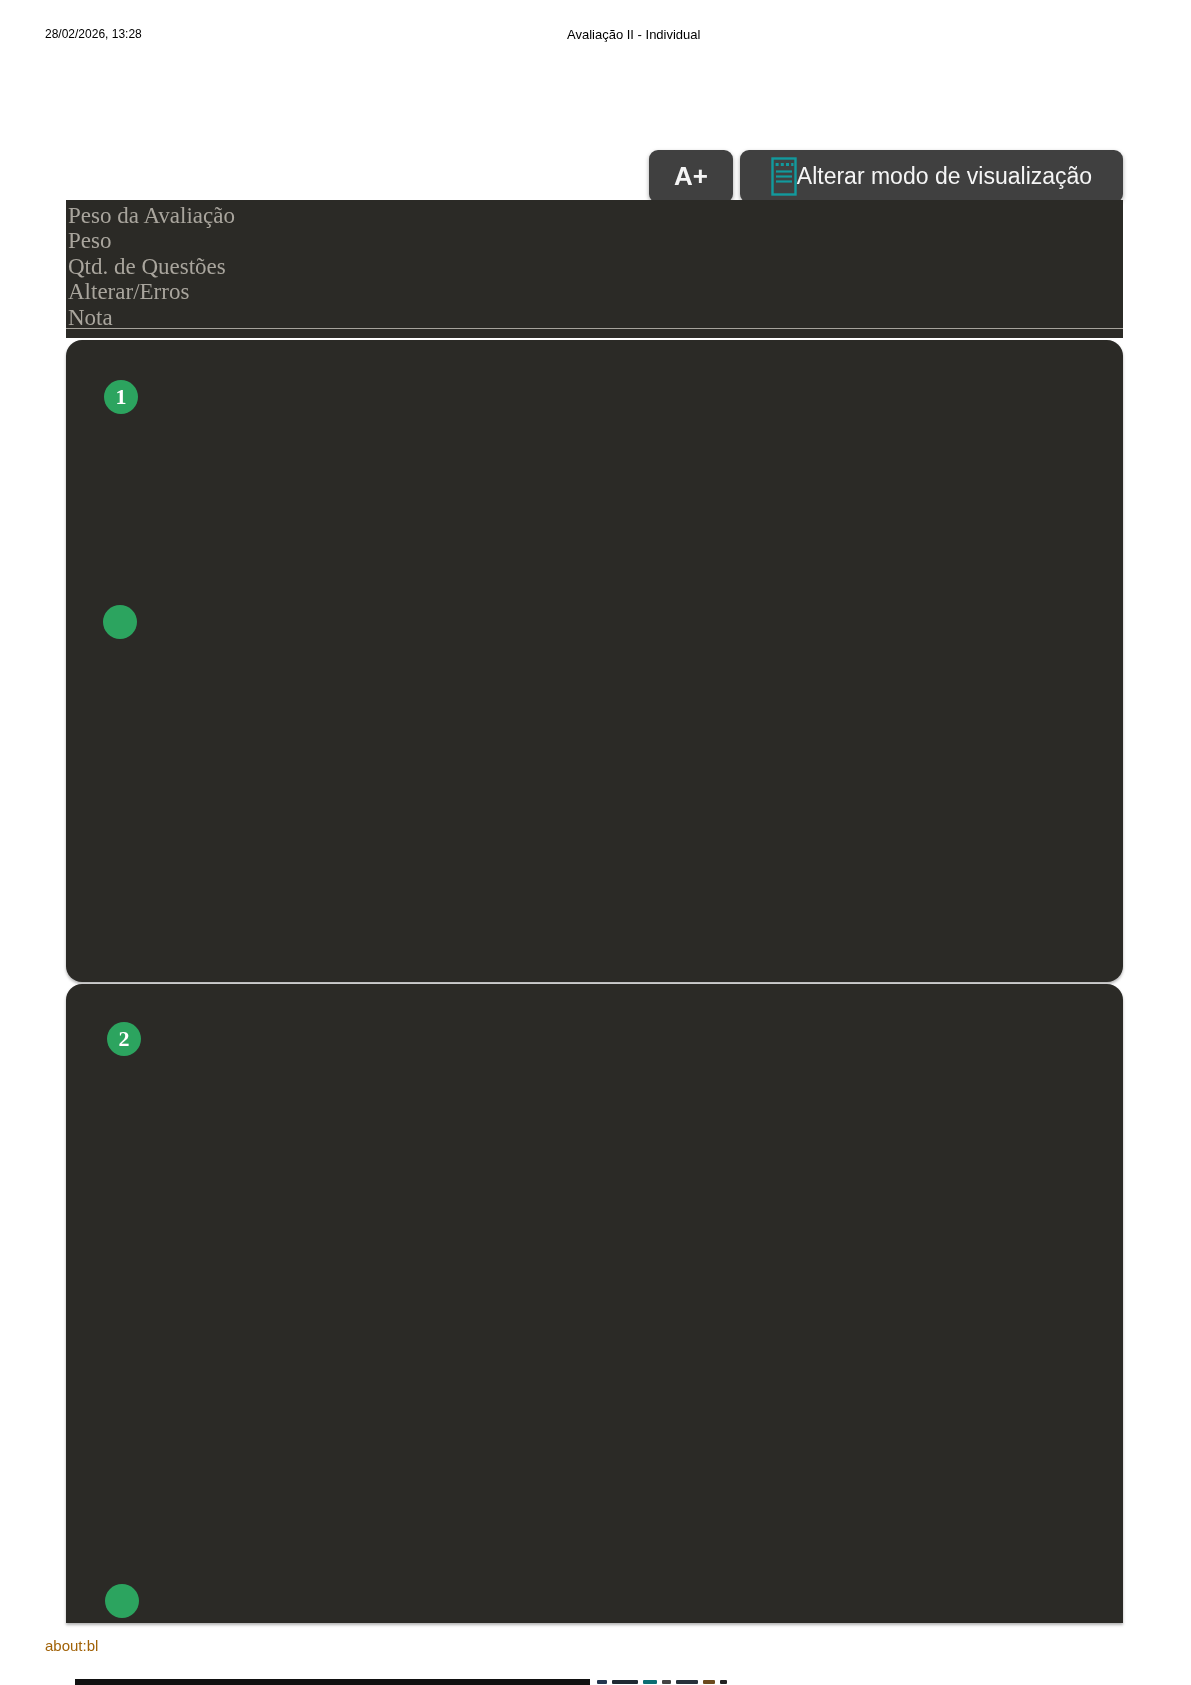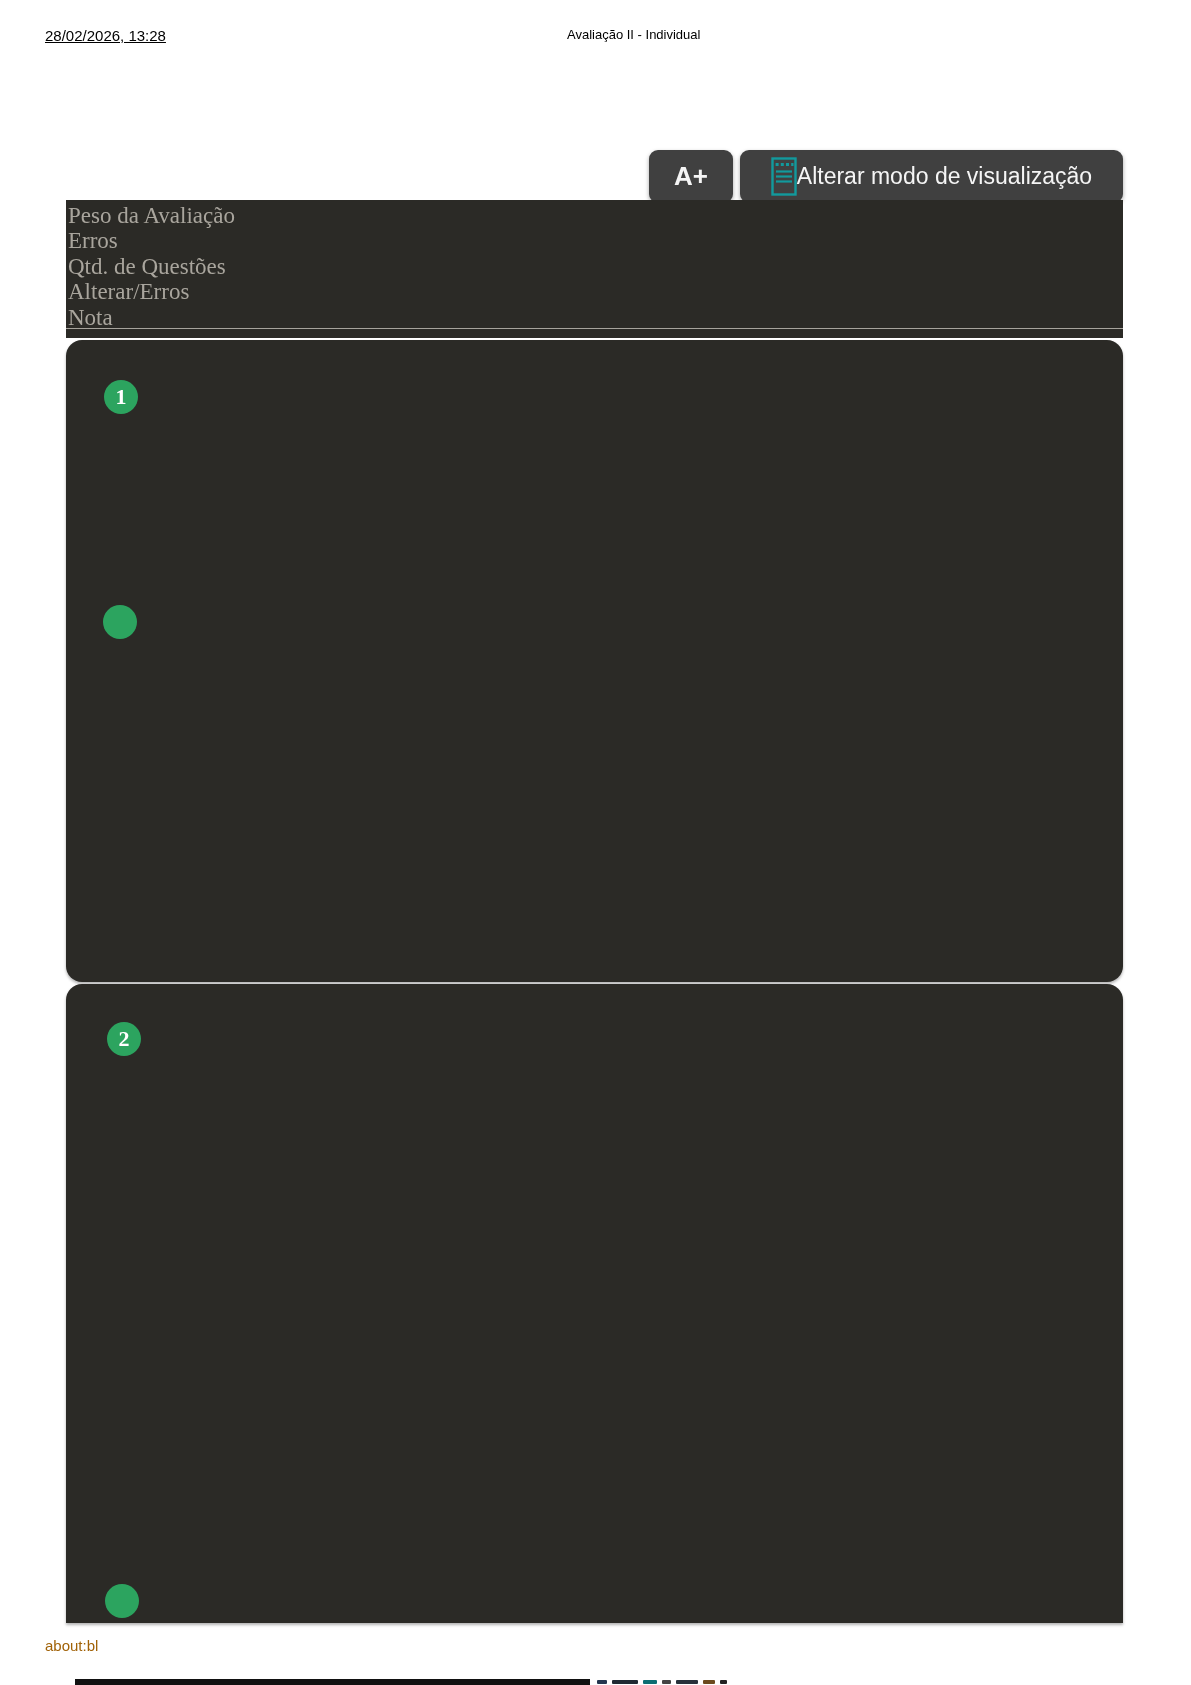--- a/index.html
+++ b/index.html
@@ -9,21 +9,21 @@
     --icon-teal:#129a9d;
     --muted-label:#a9a59d;
     --border-line:#bcb9b1;
   }
   *{margin:0;padding:0;box-sizing:border-box;}
   html,body{background:#fff;}
   body{font-family:"Liberation Sans",sans-serif;}
   .page{position:relative;width:1191px;height:1685px;background:#ffffff;overflow:hidden;}
 
   
-  .print-date{position:absolute;left:45px;top:27px;font-size:15px;color:#000;text-decoration:underline;}
+  .print-date{position:absolute;left:45px;top:27px;font-size:12px;color:#000;}
   .print-title{position:absolute;left:567px;top:27px;font-size:13px;color:#000;}
 
   
   .btn{
     position:absolute;top:150px;height:53px;background:var(--button-bg);
     border:none;border-radius:9px;color:#f5f5f5;
     box-shadow:0 2px 4px rgba(0,0,0,.35);
     display:flex;align-items:center;justify-content:center;
     font-family:"Liberation Sans",sans-serif;cursor:pointer;
   }
@@ -106,21 +106,21 @@
         <line x1="5" y1="14.5" x2="21" y2="14.5" stroke="var(--icon-teal)" stroke-width="2.2"></line>
         <line x1="5" y1="19.5" x2="21" y2="19.5" stroke="var(--icon-teal)" stroke-width="2.2"></line>
         <line x1="5" y1="24.5" x2="21" y2="24.5" stroke="var(--icon-teal)" stroke-width="2.2"></line>
       </svg>
     </span>
     <span>Alterar modo de visualização</span>
   </button>
 
   <div class="summary">
     <div class="row">Peso da Avaliação</div>
-    <div class="row">Erros</div>
+    <div class="row">Peso</div>
     <div class="row">Qtd. de Questões</div>
     <div class="row">Alterar/Erros</div>
     <div class="row">Nota</div>
     <div class="hline"></div>
   </div>
 
   <div class="card card-1">
     <div class="q-badge">
       <span>1</span>
     </div>

